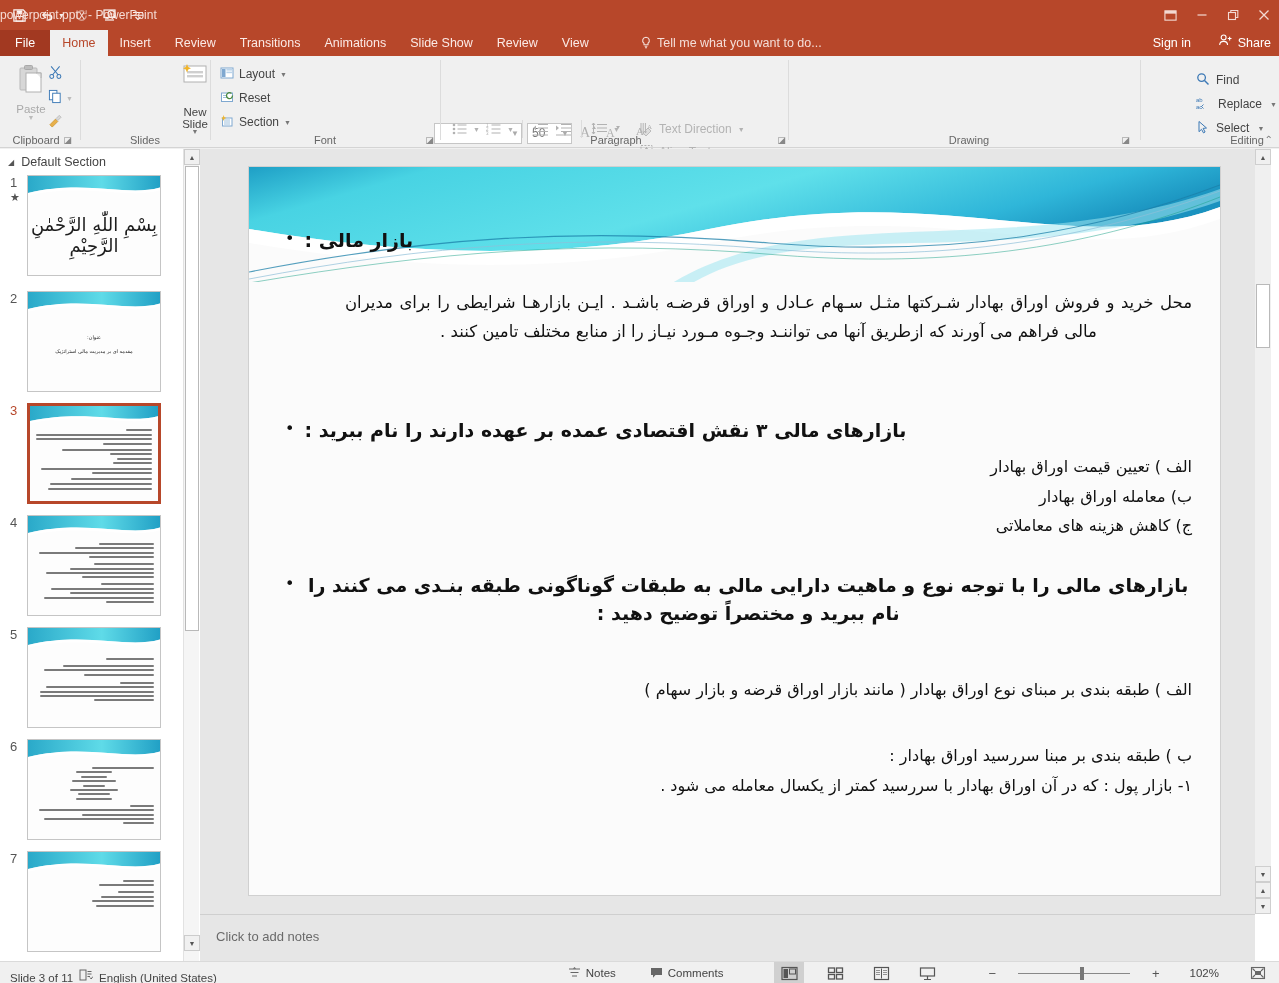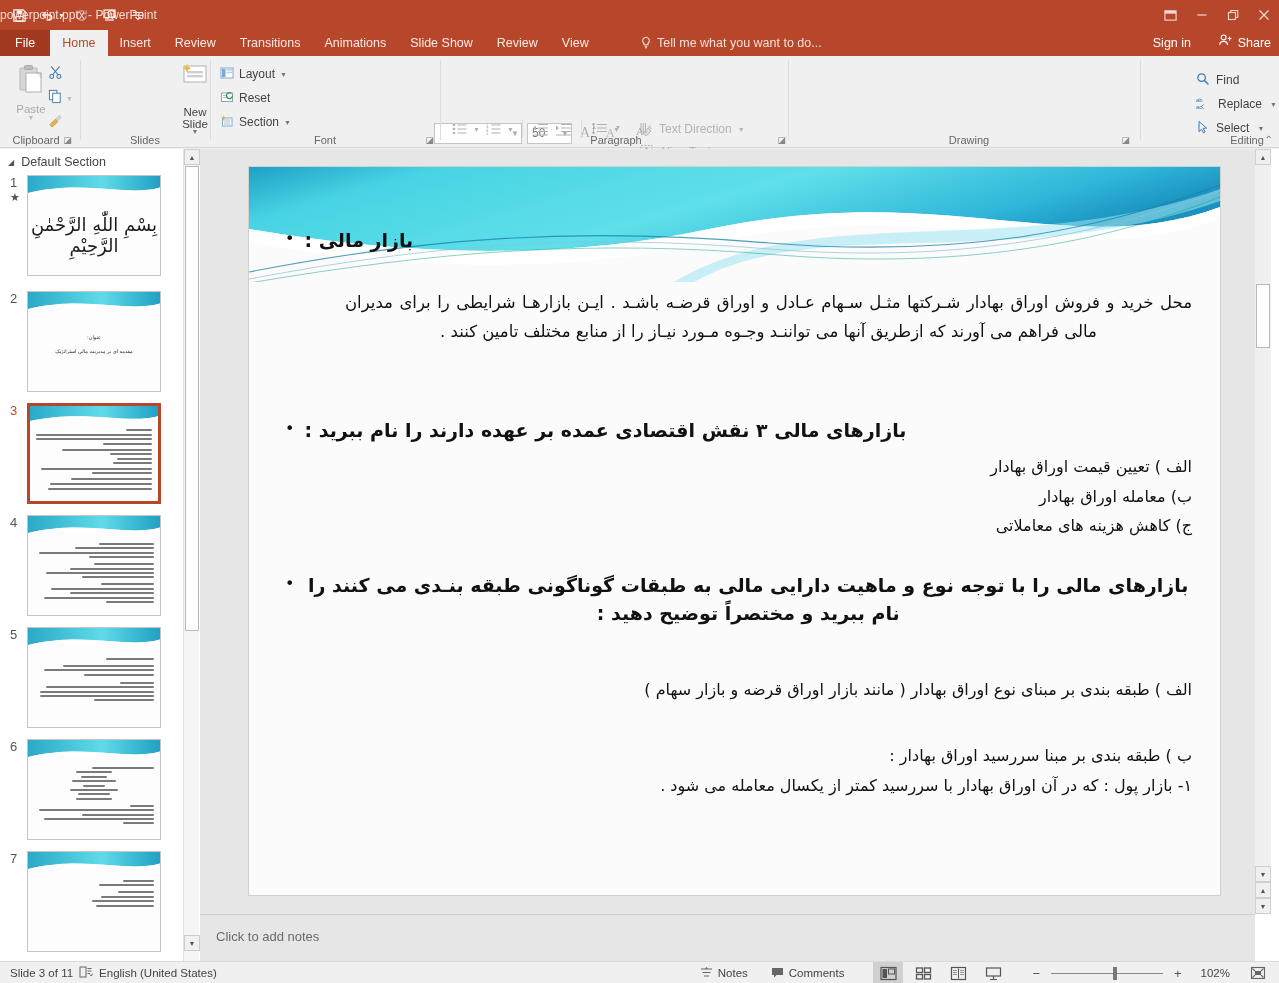--- a/index.html
+++ b/index.html
@@ -170,22 +170,22 @@
     position: absolute; left: 200px; top: 765px; width: 1055px; height: 47px;
     background: #e6e6e6; border-top: 1px solid #cfcfcf; text-align: right;
   }
   .notes-text { position: absolute; left: 16px; top: 14px; font-size: 13px; color: #6a6a6a; }
 
   
   .statusbar {
     position: absolute; left: 0; bottom: 0; width: 1279px; height: 22px;
     background: #f0f0f0; border-top: 1px solid #dadada; font-size: 11.5px; color: #444;
   }
-  .sb-left { position: absolute; left: 10px; top: 0; height: 22px; display: flex; align-items: center; gap: 6px; }
-  .sb-right { position: absolute; right: 6px; top: 0; height: 22px; display: flex; align-items: center; gap: 5px; }
+  .sb-left { position: absolute; left: 10px; top: 0; height: 22px; display: flex; align-items: flex-end; gap: 6px; }
+  .sb-right { position: absolute; right: 6px; top: 0; height: 22px; display: flex; align-items: center; gap: 16px; }
   .sb-item { display: flex; align-items: center; gap: 5px; padding: 0 9px; height: 22px; }
   .viewbtn { width: 30px; height: 22px; display:flex; align-items:center; justify-content:center; color:#666; }
   .viewbtn.active { background: #d0d0d0; }
   .zoomslider { position: relative; width: 112px; height: 22px; display:flex; align-items:center; }
   .zs-track { position:absolute; left:0; right:0; height:1px; background:#888; }
   .zs-handle { position:absolute; left:62px; width:4px; height:13px; background:#777; }
   .zl { padding: 0 6px; color:#555; font-size: 13px;}
 </style>
 </head>
 <body>

